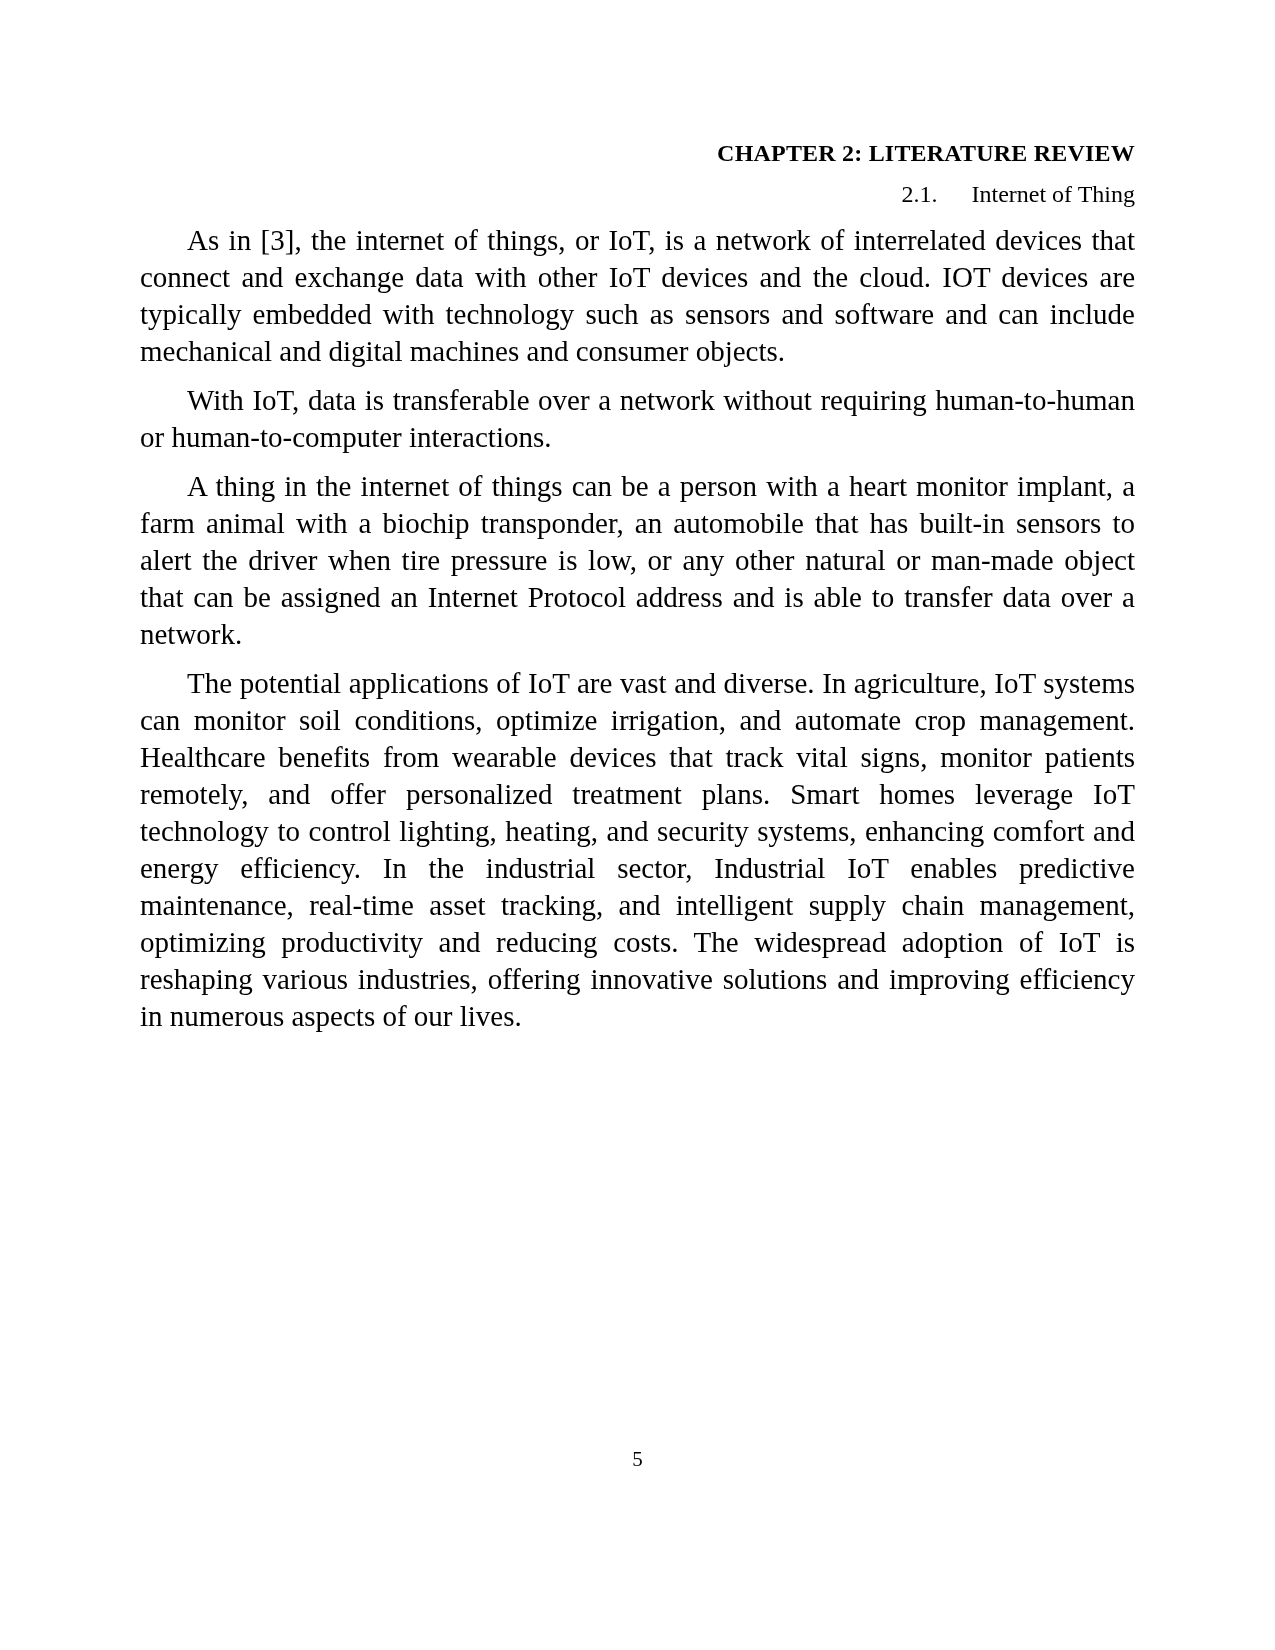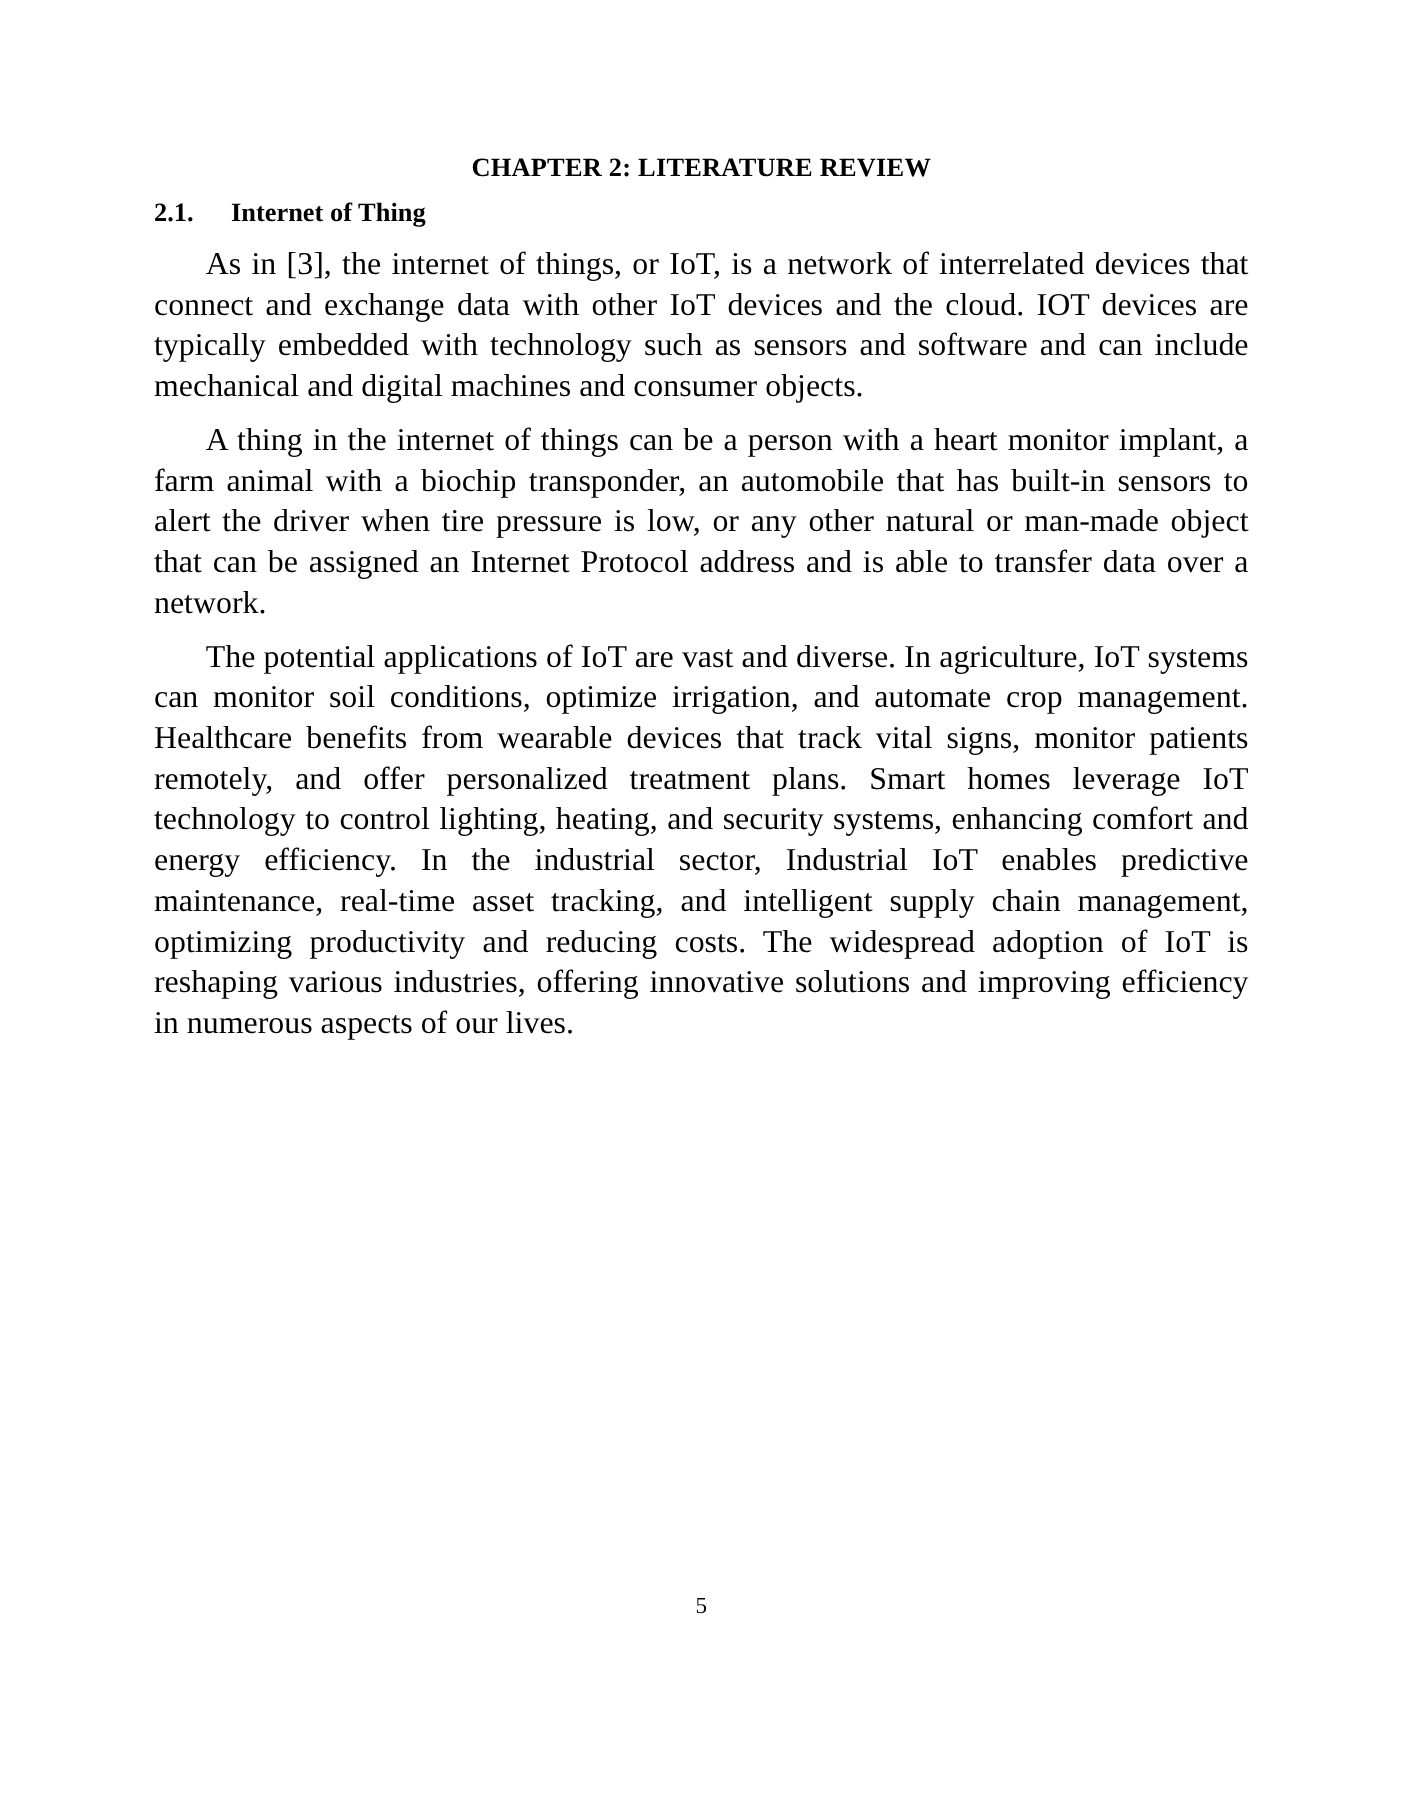--- a/index.html
+++ b/index.html
@@ -13,31 +13,32 @@
     height: 1650px;
     margin: 0 auto;
     background: #ffffff;
     box-sizing: border-box;
     padding: 140px 140px 0 140px;
     font-family: "Liberation Serif", serif;
     color: #000000;
     overflow: hidden;
   }
   .doc-title {
-    text-align: center;
+    text-align: right;
     font-weight: bold;
     font-size: 24px;
     margin: 0 0 14px 0;
     letter-spacing: 0.2px;
     font-family: Liberation Serif, serif;
   }
   .heading-l2 {
-    font-weight: bold;
+    font-weight: normal;
     font-size: 24px;
     margin: 0 0 14px 0;
+    text-align: right;
   }
   .heading-l2 .h-num {
     display: inline-block;
     margin-right: 34px;
   }
   .heading-l3 {
     font-weight: bold;
     font-size: 24px;
     margin: 0 0 16px 0;
   }
@@ -69,20 +70,21 @@
   <h1 class="doc-title">CHAPTER 2: LITERATURE REVIEW</h1>
 
   <h2 class="heading-l2">
     <span class="h-num">2.1.</span><span>Internet of Thing</span>
   </h2>
 
 
   <p class="para">As in [3], the internet of things, or IoT, is a network of interrelated devices that connect and exchange data with other IoT devices and the cloud. IOT devices are typically embedded with technology such as sensors and software and can include mechanical and digital machines and consumer objects.</p>
 
 
+  <p class="para">With IoT, data is transferable over a network without requiring human-to-human or human-to-computer interactions.</p>
 
   <p class="para">A thing in the internet of things can be a person with a heart monitor implant, a farm animal with a biochip transponder, an automobile that has built-in sensors to alert the driver when tire pressure is low, or any other natural or man-made object that can be assigned an Internet Protocol address and is able to transfer data over a network.</p>
 
   <p class="para">The potential applications of IoT are vast and diverse. In agriculture, IoT systems can monitor soil conditions, optimize irrigation, and automate crop management. Healthcare benefits from wearable devices that track vital signs, monitor patients remotely, and offer personalized treatment plans. Smart homes leverage IoT technology to control lighting, heating, and security systems, enhancing comfort and energy efficiency. In the industrial sector, Industrial IoT enables predictive maintenance, real-time asset tracking, and intelligent supply chain management, optimizing productivity and reducing costs. The widespread adoption of IoT is reshaping various industries, offering innovative solutions and improving efficiency in numerous aspects of our lives.</p>
 
   <div class="page-number">5</div>
 
 </div>
 
 </body></html>

